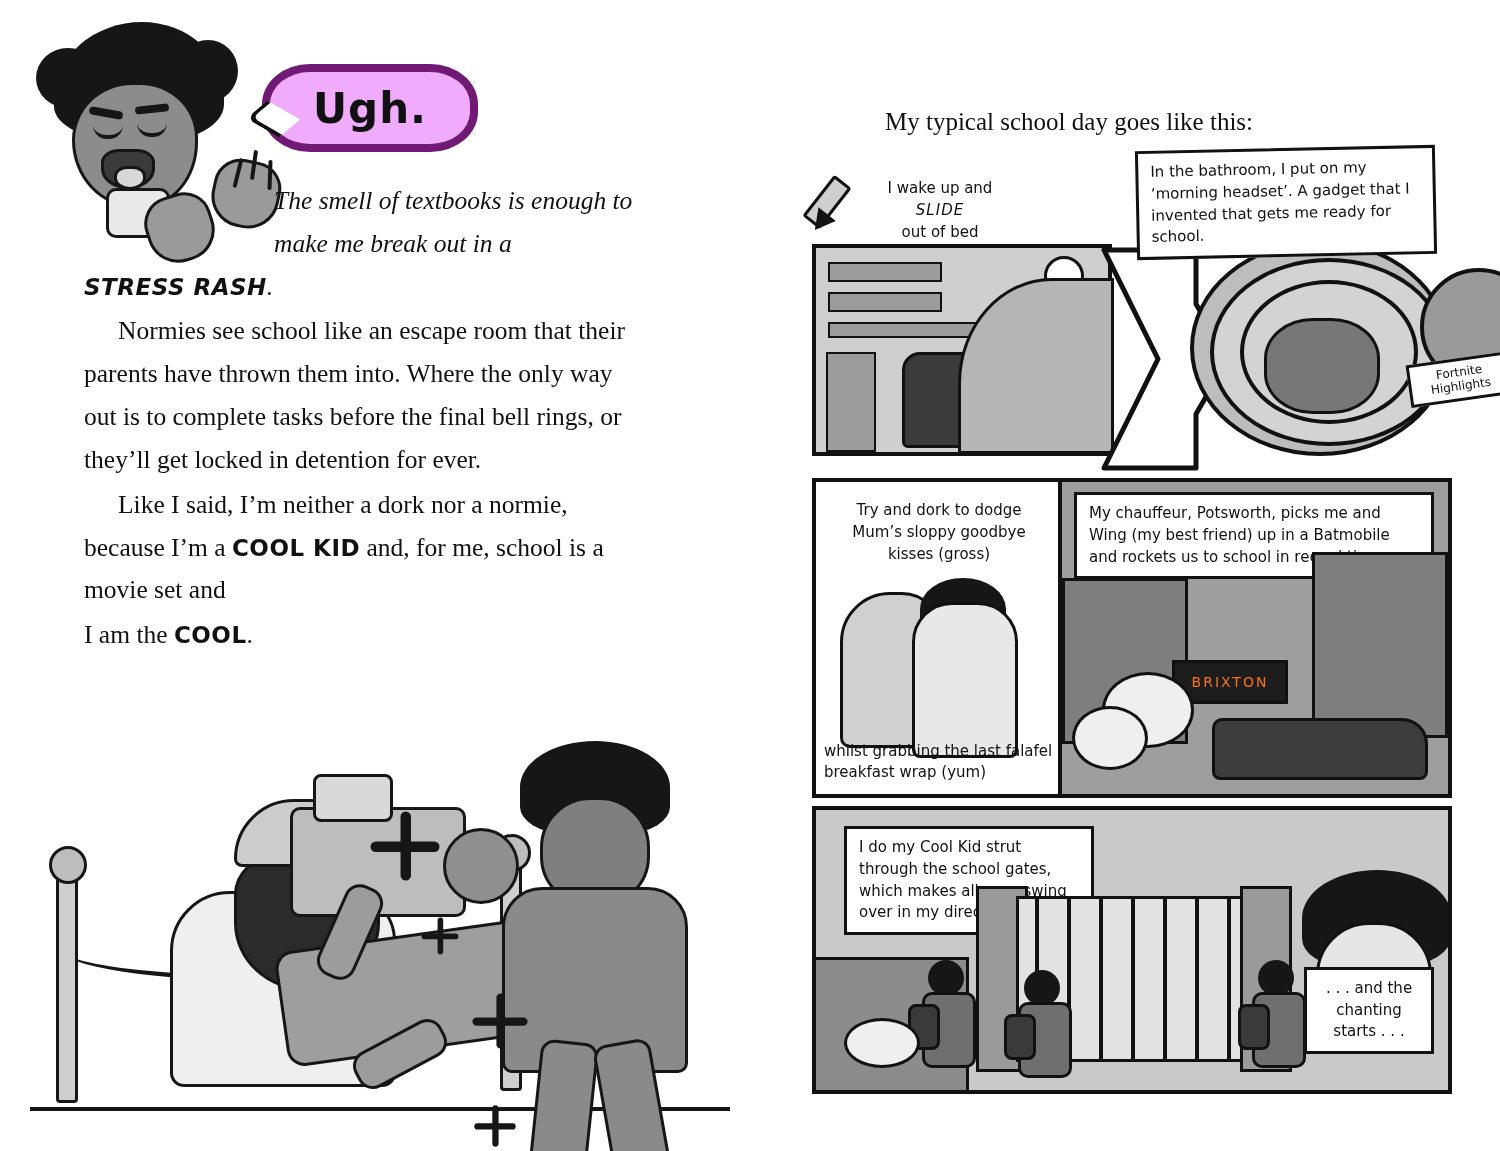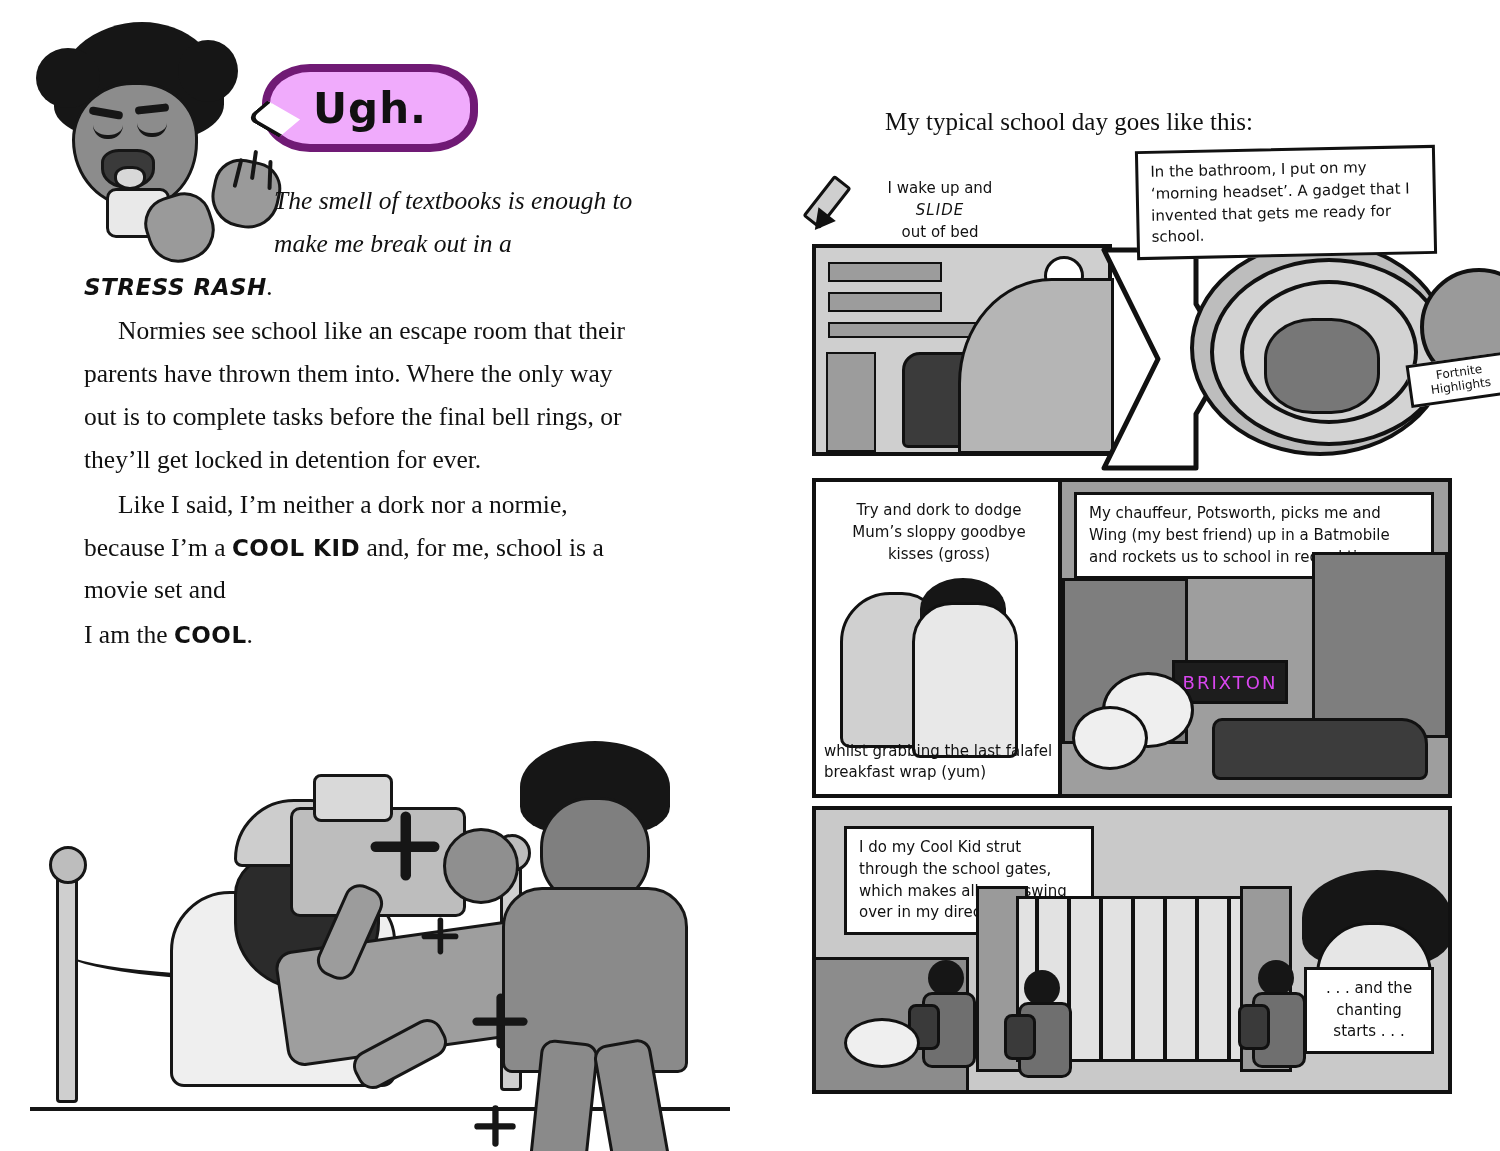--- a/index.html
+++ b/index.html
@@ -112,21 +112,21 @@
   .kisspanel{position:absolute;left:0;top:0;width:246px;height:312px;background:#fff;border-right:4px solid #111;box-sizing:border-box;}
   .cap-kiss{position:absolute;left:14px;top:18px;width:218px;text-align:center;}
   .cap-kiss2{position:absolute;left:8px;bottom:10px;width:232px;text-align:left;}
   .mum{position:absolute;left:24px;top:110px;width:96px;height:150px;background:#d0d0d0;border:3px solid #111;border-radius:50px 40px 10px 10px;}
   .kid2{position:absolute;left:96px;top:120px;width:100px;height:150px;background:#e8e8e8;border:3px solid #111;border-radius:40px 40px 8px 8px;}
   .kid2hair{position:absolute;left:104px;top:96px;width:86px;height:62px;background:#161616;border-radius:52% 52% 28% 28%;}
 
   .carpanel{position:absolute;left:246px;top:0;width:386px;height:312px;background:#9e9e9e;box-sizing:border-box;}
   .cap-car{position:absolute;left:12px;top:10px;width:360px;}
   .building{position:absolute;background:#7e7e7e;border:3px solid #111;}
-  .brixton{position:absolute;left:110px;top:178px;width:110px;height:38px;background:#1d1d1d;border:3px solid #111;color:#d946ef;display:flex;align-items:center;justify-content:center;font-family:"DejaVu Sans",sans-serif;font-size:18px;letter-spacing:2px;}
+  .brixton{position:absolute;left:110px;top:178px;width:110px;height:38px;background:#1d1d1d;border:3px solid #111;color:#f97316;display:flex;align-items:center;justify-content:center;font-family:"DejaVu Sans",sans-serif;font-size:14px;letter-spacing:2px;}
   .smoke{position:absolute;background:#efefef;border:3px solid #111;border-radius:50%;}
   .car{position:absolute;left:150px;bottom:14px;width:210px;height:56px;background:#3c3c3c;border:3px solid #111;border-radius:10px 26px 8px 8px;}
 
   
   .gatepanel{position:absolute;left:52px;top:806px;width:640px;height:288px;border:4px solid #111;background:#c9c9c9;box-sizing:border-box;overflow:hidden;}
   .cap-gate{position:absolute;left:28px;top:16px;width:250px;}
   .cap-chant{position:absolute;right:14px;bottom:36px;width:130px;text-align:center;}
   .wall{position:absolute;left:0;bottom:0;width:150px;height:130px;background:#8c8c8c;border-right:3px solid #111;border-top:3px solid #111;}
   .gate{position:absolute;left:200px;bottom:28px;width:240px;height:160px;border:3px solid #111;background:#e2e2e2;}
   .gate i{position:absolute;top:0;width:4px;height:100%;background:#111;}

